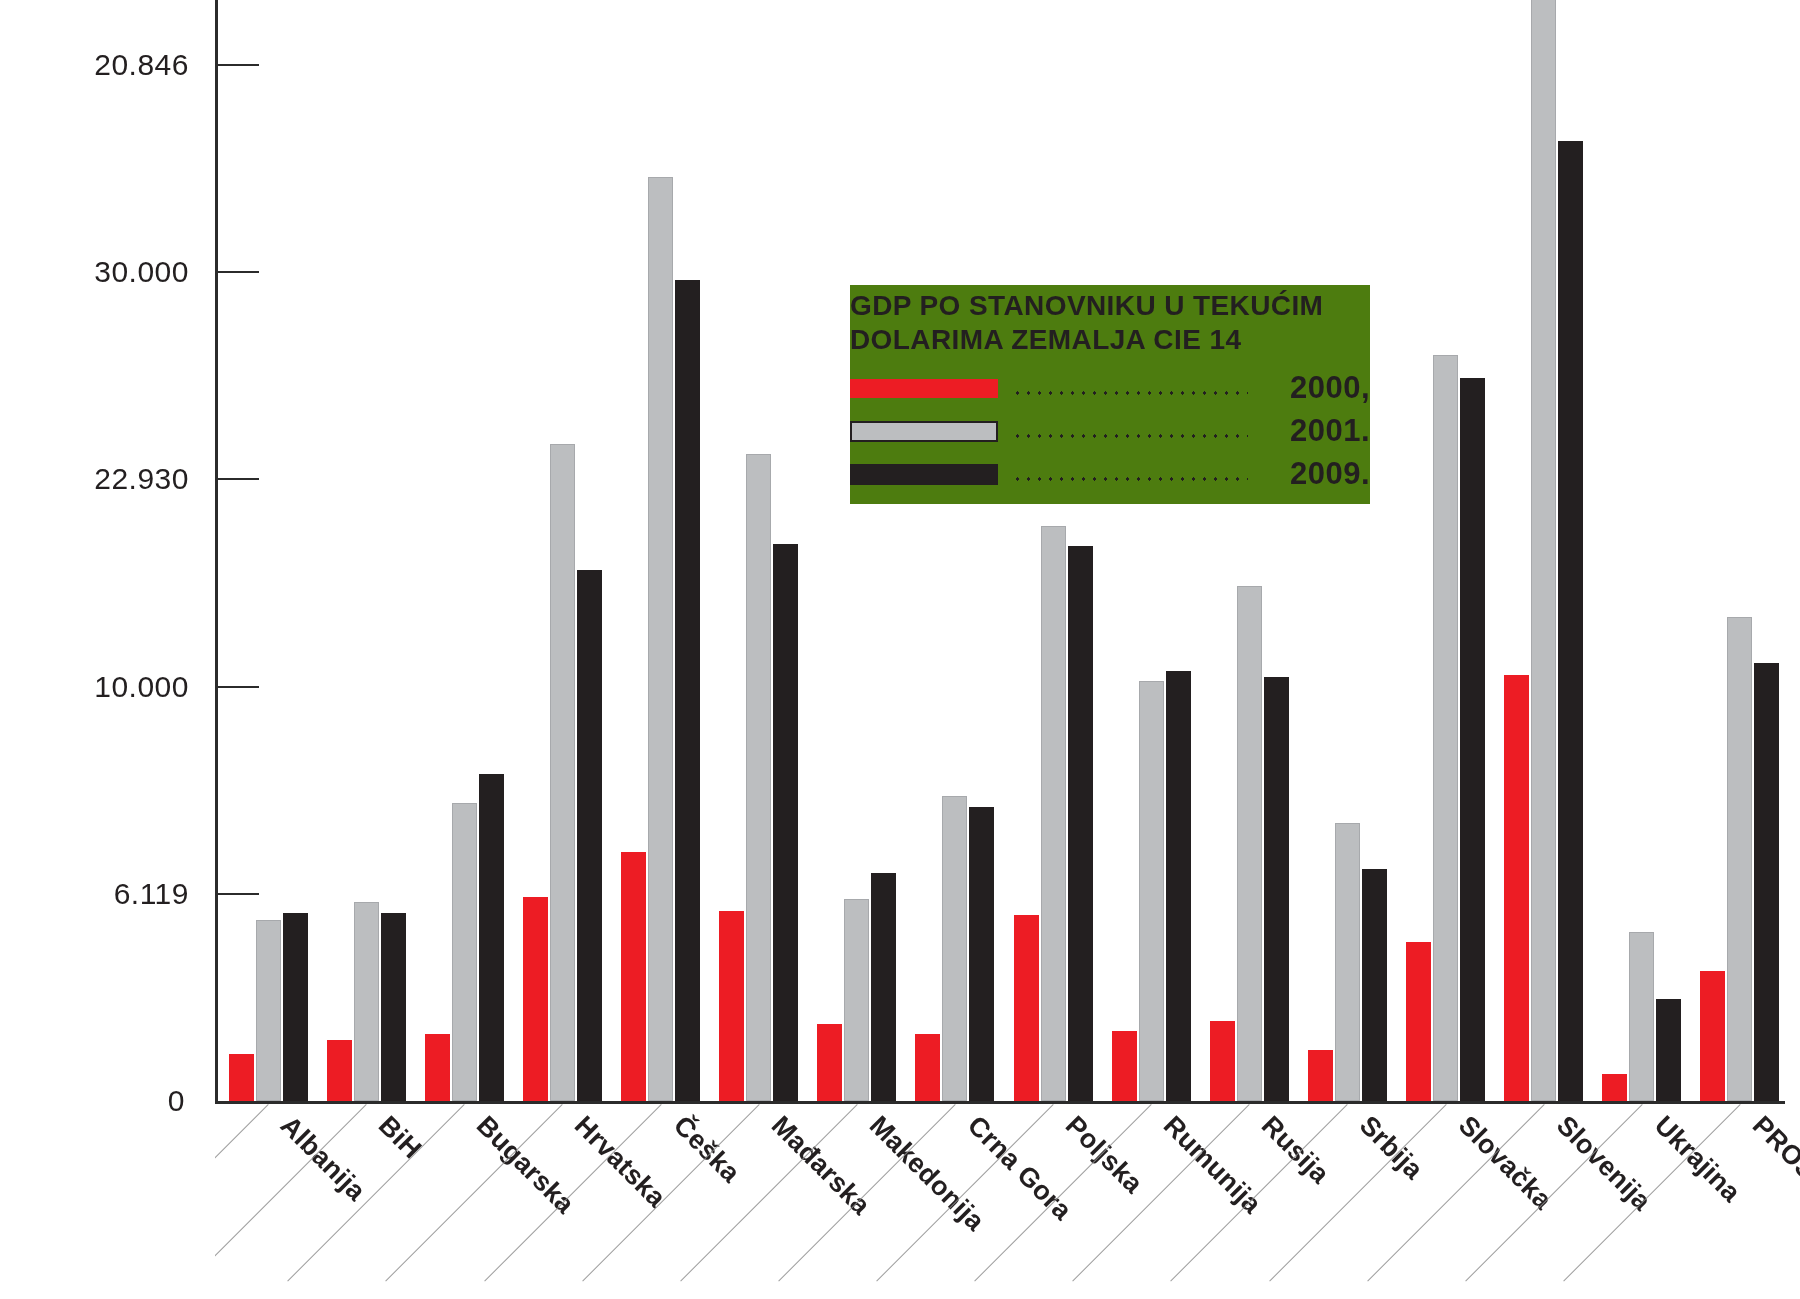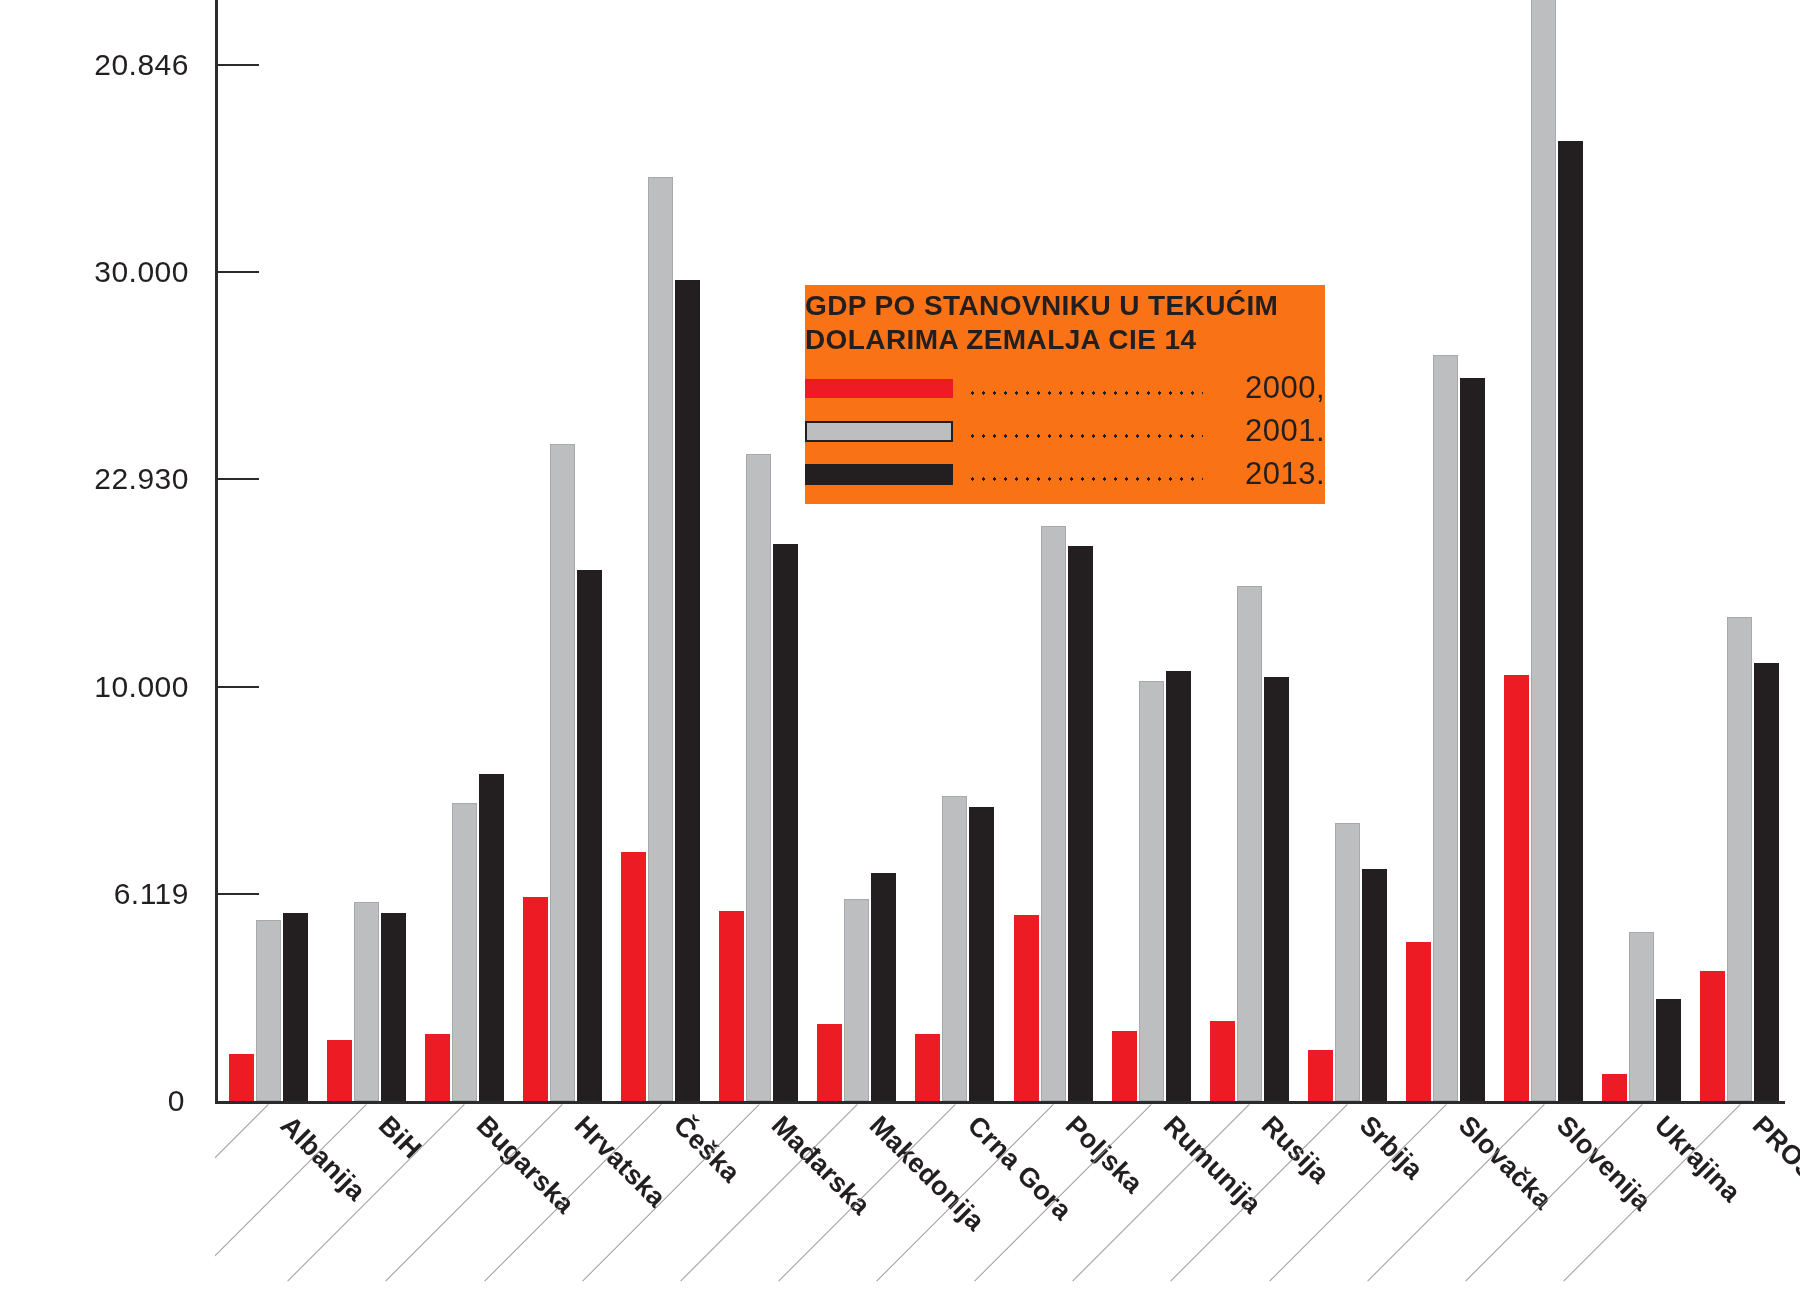--- a/index.html
+++ b/index.html
@@ -26,33 +26,33 @@
   .bar.y2017{background:#231f20;}
 
   
   .catlabels{position:absolute;left:215px;top:1104px;width:1585px;height:195px;overflow:hidden;}
   .leader{position:absolute;top:0;width:1px;height:250px;background:#8d8d8d;
       transform-origin:0 0;transform:rotate(45deg);opacity:.85;}
   .catlabel{position:absolute;font-size:27px;font-weight:bold;color:#231f20;
       white-space:nowrap;transform-origin:0 0;transform:rotate(45deg);letter-spacing:.2px;}
 
   
-  .legend{position:absolute;left:805px;top:285px;width:520px;background:#f97316;padding:4px 0;}
+  .legend{position:absolute;left:850px;top:285px;width:520px;background:#4d7c0f;padding:4px 0;}
   .legend-title{font-size:28px;font-weight:bold;color:#231f20;line-height:1.22;
       letter-spacing:.4px;margin:0 0 14px 0;width:510px;}
   .legend-row{display:flex;align-items:center;height:34px;margin-bottom:9px;}
   .legend-swatch{width:148px;height:19px;flex:0 0 auto;}
   .legend-swatch.s2000{background:#ed1c24;}
   .legend-swatch.s2008{background:#bcbec0;border:2px solid #231f20;box-sizing:border-box;height:21px;}
   .legend-swatch.s2017{background:#231f20;height:21px;}
   .legend-dots{flex:1 1 auto;margin:0 6px 0 14px;height:28px;position:relative;overflow:hidden;}
   .legend-dots:after{content:"";position:absolute;left:0;right:0;bottom:7px;height:4px;
       background-image:radial-gradient(circle,#231f20 1.6px,transparent 1.8px);
       background-size:11px 4px;background-repeat:repeat-x;}
-  .legend-year{font-size:31px;font-weight:normal;color:#231f20;letter-spacing:.5px;text-align:right;min-width:116px;}
+  .legend-year{font-size:31px;font-weight:bold;color:#231f20;letter-spacing:.5px;text-align:right;min-width:116px;}
 </style>
 </head>
 <body>
 
 <div id="chart-root">
 
   <div class="axis-y-line"></div>
   <div class="axis-x-line"></div>
 
   <div class="plot-area">
@@ -211,17 +211,17 @@
       <span class="legend-year">2000,</span>
     </div>
     <div class="legend-row">
       <span class="legend-swatch s2008"></span>
       <span class="legend-dots"></span>
       <span class="legend-year">2001.</span>
     </div>
     <div class="legend-row">
       <span class="legend-swatch s2017"></span>
       <span class="legend-dots"></span>
-      <span class="legend-year">2013.</span>
+      <span class="legend-year">2009.</span>
     </div>
   </div>
 
 </div>
 
 </body></html>

